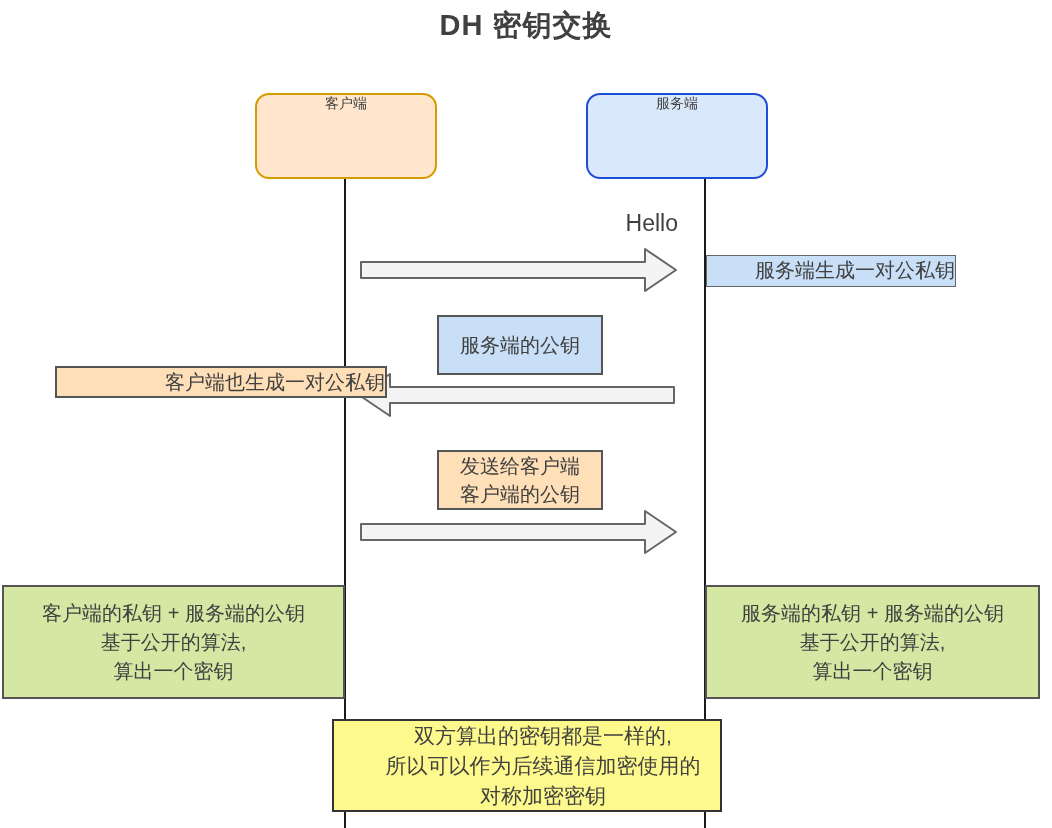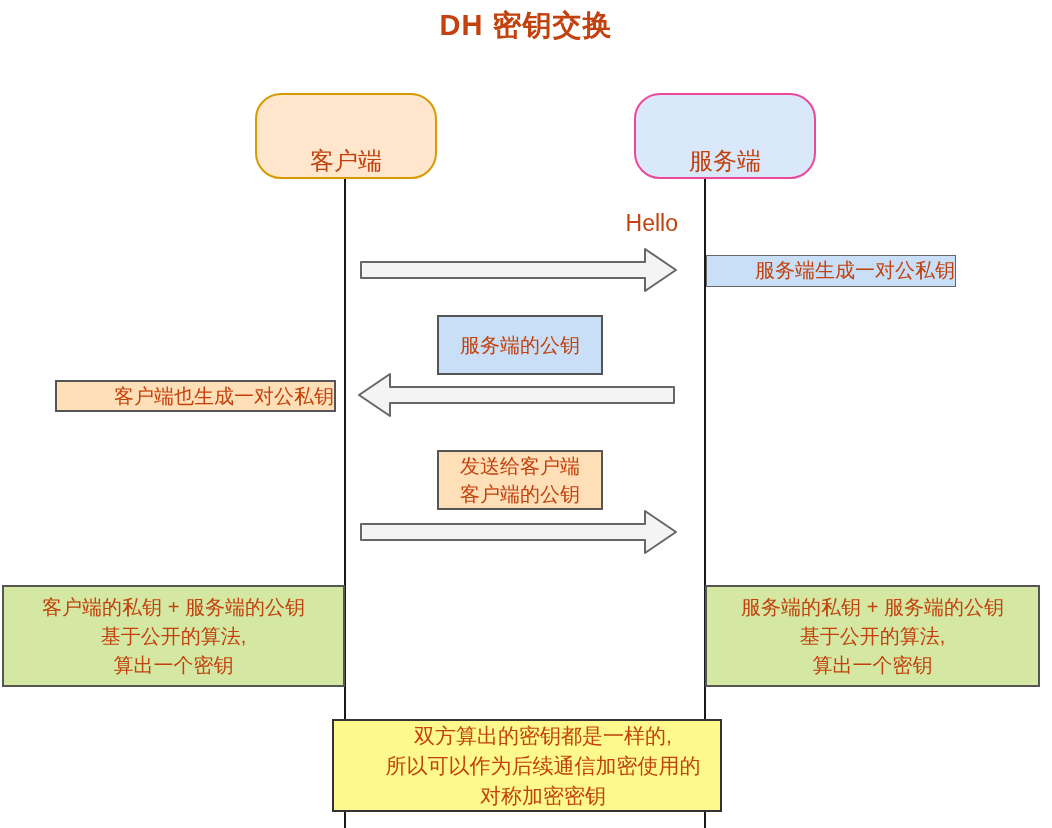--- a/index.html
+++ b/index.html
@@ -1,63 +1,63 @@
 <!DOCTYPE html>
 <html><head>
 <meta charset="utf-8">
 <style>
   html,body{margin:0;padding:0;background:#fff;}
   #canvas{
     position:relative;width:1052px;height:828px;background:#ffffff;overflow:hidden;
-    font-family:"Liberation Sans","DejaVu Sans",sans-serif;color:#c2410c;
+    font-family:"Liberation Sans","DejaVu Sans",sans-serif;color:#404040;
   }
   .title{
     position:absolute;top:6px;left:0;width:1052px;text-align:center;
     font-size:29px;font-weight:bold;letter-spacing:1px;
   }
   .actor{
-    position:absolute;width:182px;height:86px;border-radius:26px;
-    display:flex;align-items:flex-end;justify-content:center;
-    font-size:24px;box-sizing:border-box;
+    position:absolute;width:182px;height:86px;border-radius:14px;
+    display:flex;align-items:flex-start;justify-content:center;
+    font-size:14px;box-sizing:border-box;
   }
   .actor.client{left:255px;top:93px;background:#FFE6CC;border:2px solid #D79B00;}
-  .actor.server{left:634px;top:93px;background:#DAE8FC;border:2px solid #ec4899;}
+  .actor.server{left:586px;top:93px;background:#DAE8FC;border:2px solid #1d4ed8;}
   .lifeline{position:absolute;top:179px;height:649px;width:2px;background:#1a1a1a;z-index:1;}
   .lifeline.client{left:344px;}
   .lifeline.server{left:704px;}
   .msg-label{
     position:absolute;left:360px;width:318px;top:210px;text-align:right;
     font-size:23px;z-index:3;
   }
   .block-arrow{position:absolute;z-index:2;}
   .arrow-r1{left:360px;top:247px;}
   .arrow-l1{left:358px;top:372px;}
   .arrow-r2{left:360px;top:509px;}
   .note{
     position:absolute;z-index:3;box-sizing:border-box;text-align:right;
     font-size:20px;
   }
   .note-server-gen{
     left:706px;top:255px;width:250px;height:32px;line-height:29px;
     background:#C9DFF7;border:1.5px solid #666;
   }
   .note-client-gen{
-    left:55px;top:380px;width:281px;height:32px;line-height:28px;
+    left:55px;top:366px;width:332px;height:32px;line-height:28px;
     background:#FFDFB8;border:2px solid #555;
   }
   .msg-box{
     position:absolute;z-index:3;box-sizing:border-box;text-align:center;
     width:166px;height:60px;font-size:20px;line-height:28px;
     display:flex;flex-direction:column;justify-content:center;
   }
   .msg-server-key{left:437px;top:315px;background:#C9DFF7;border:2px solid #555;}
   .msg-client-key{left:437px;top:450px;background:#FFDFB8;border:2px solid #555;}
   .compute{
     position:absolute;z-index:3;box-sizing:border-box;text-align:center;
-    top:585px;height:102px;background:#D5E8A3;border:2px solid #555;
+    top:585px;height:114px;background:#D5E8A3;border:2px solid #555;
     font-size:20px;line-height:29px;display:flex;flex-direction:column;justify-content:center;
   }
   .compute.left{left:2px;width:343px;}
   .compute.right{left:705px;width:335px;}
   .conclusion{
     position:absolute;z-index:3;box-sizing:border-box;text-align:center;
     left:332px;top:719px;width:390px;height:93px;
     background:#FDF98C;border:2px solid #333;
     font-size:21px;line-height:30px;display:flex;flex-direction:column;justify-content:center;padding-left:32px;
   }

